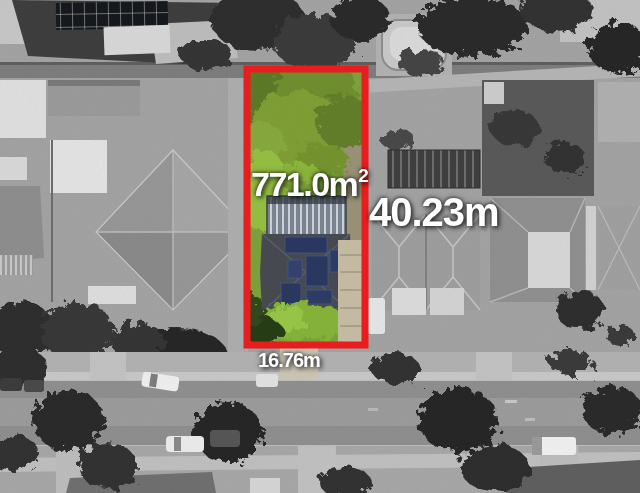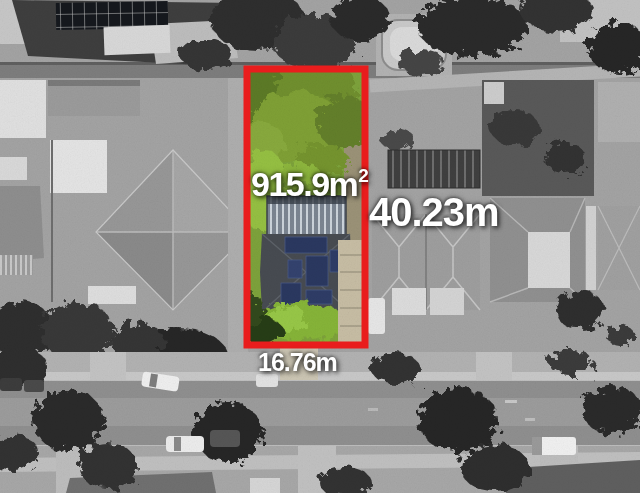--- a/index.html
+++ b/index.html
@@ -10,21 +10,21 @@
   .stage svg{position:absolute;left:0;top:0;display:block;}
   .dim-label{
     position:absolute;color:#ffffff;font-weight:700;line-height:1;
     letter-spacing:-1px;white-space:nowrap;user-select:none;
     font-family:"Liberation Sans",sans-serif;
     text-shadow:2px 2px 4px rgba(0,0,0,.65), -1px -1px 3px rgba(0,0,0,.4), 0 0 7px rgba(0,0,0,.35);
   }
   .area-label{left:251px;top:167px;font-size:34px;letter-spacing:-1.5px;}
   .area-label .sup{font-size:19px;position:relative;top:-14px;margin-left:1px;letter-spacing:0;}
   .side-label{left:369px;top:192px;font-size:40px;}
-  .frontage-label{left:258px;top:350px;font-size:25px;}
+  .frontage-label{left:258px;top:350px;font-size:20px;}
 </style>
 </head>
 <body>
 
 <div class="stage">
 <svg viewBox="0 0 640 493" width="640" height="493">
   <defs>
     <filter id="blob" x="-40%" y="-40%" width="180%" height="180%">
       <feTurbulence type="fractalNoise" baseFrequency="0.09" numOctaves="3" seed="8"></feTurbulence>
       <feDisplacementMap in="SourceGraphic" scale="16"></feDisplacementMap>
@@ -246,16 +246,16 @@
     <path d="M340,255 H362 M340,272 H362 M340,290 H362 M340,308 H362 M340,326 H362" stroke="#8f8874" stroke-width="1"></path>
     <ellipse cx="262" cy="332" rx="21" ry="15" fill="#273c16" filter="url(#blob)"></ellipse>
     <ellipse cx="252" cy="310" rx="11" ry="17" fill="#33491c" filter="url(#blob2)"></ellipse>
   </g>
 
   <rect x="0" y="0" width="640" height="493" filter="url(#grain)" opacity="0.13" style="mix-blend-mode:multiply"></rect>
 
   <rect x="247" y="69" width="118" height="276" fill="none" stroke="#e91d1d" stroke-width="7"></rect>
 </svg>
 
-  <div class="dim-label area-label"><span>915.9m</span><span class="sup">2</span></div>
+  <div class="dim-label area-label"><span>771.0m</span><span class="sup">2</span></div>
   <div class="dim-label side-label">40.23m</div>
   <div class="dim-label frontage-label">16.76m</div>
 </div>
 
 </body></html>

